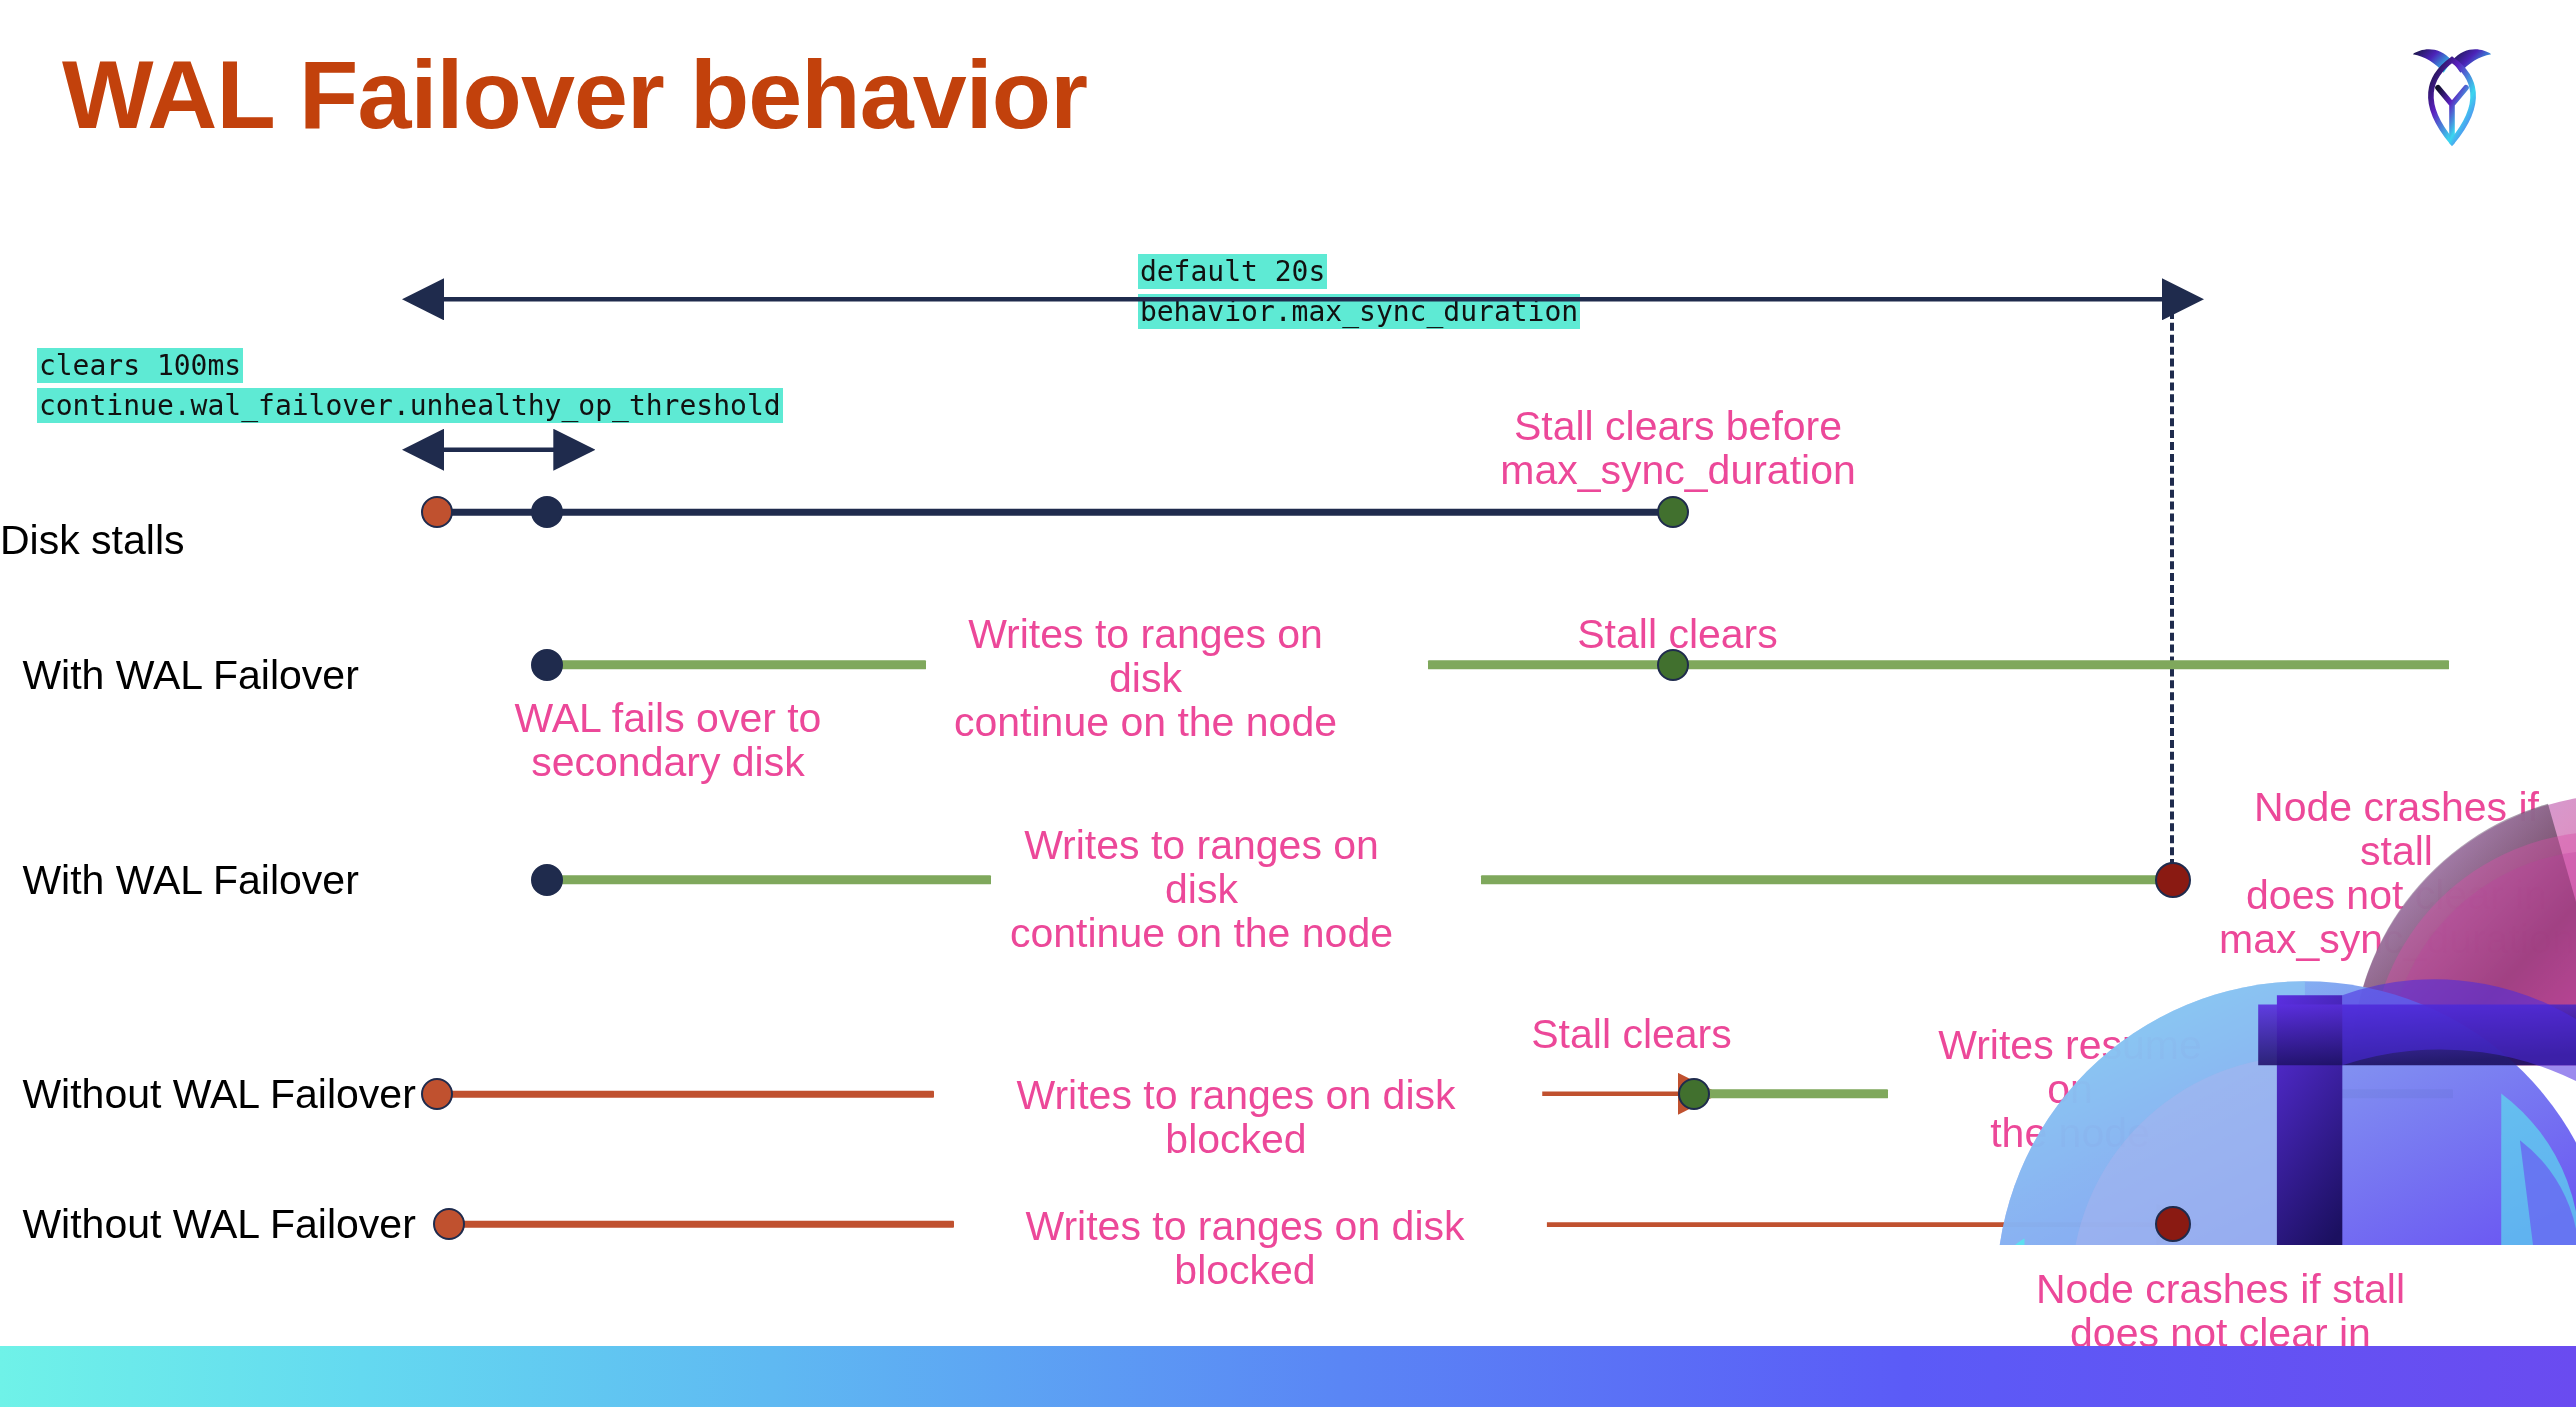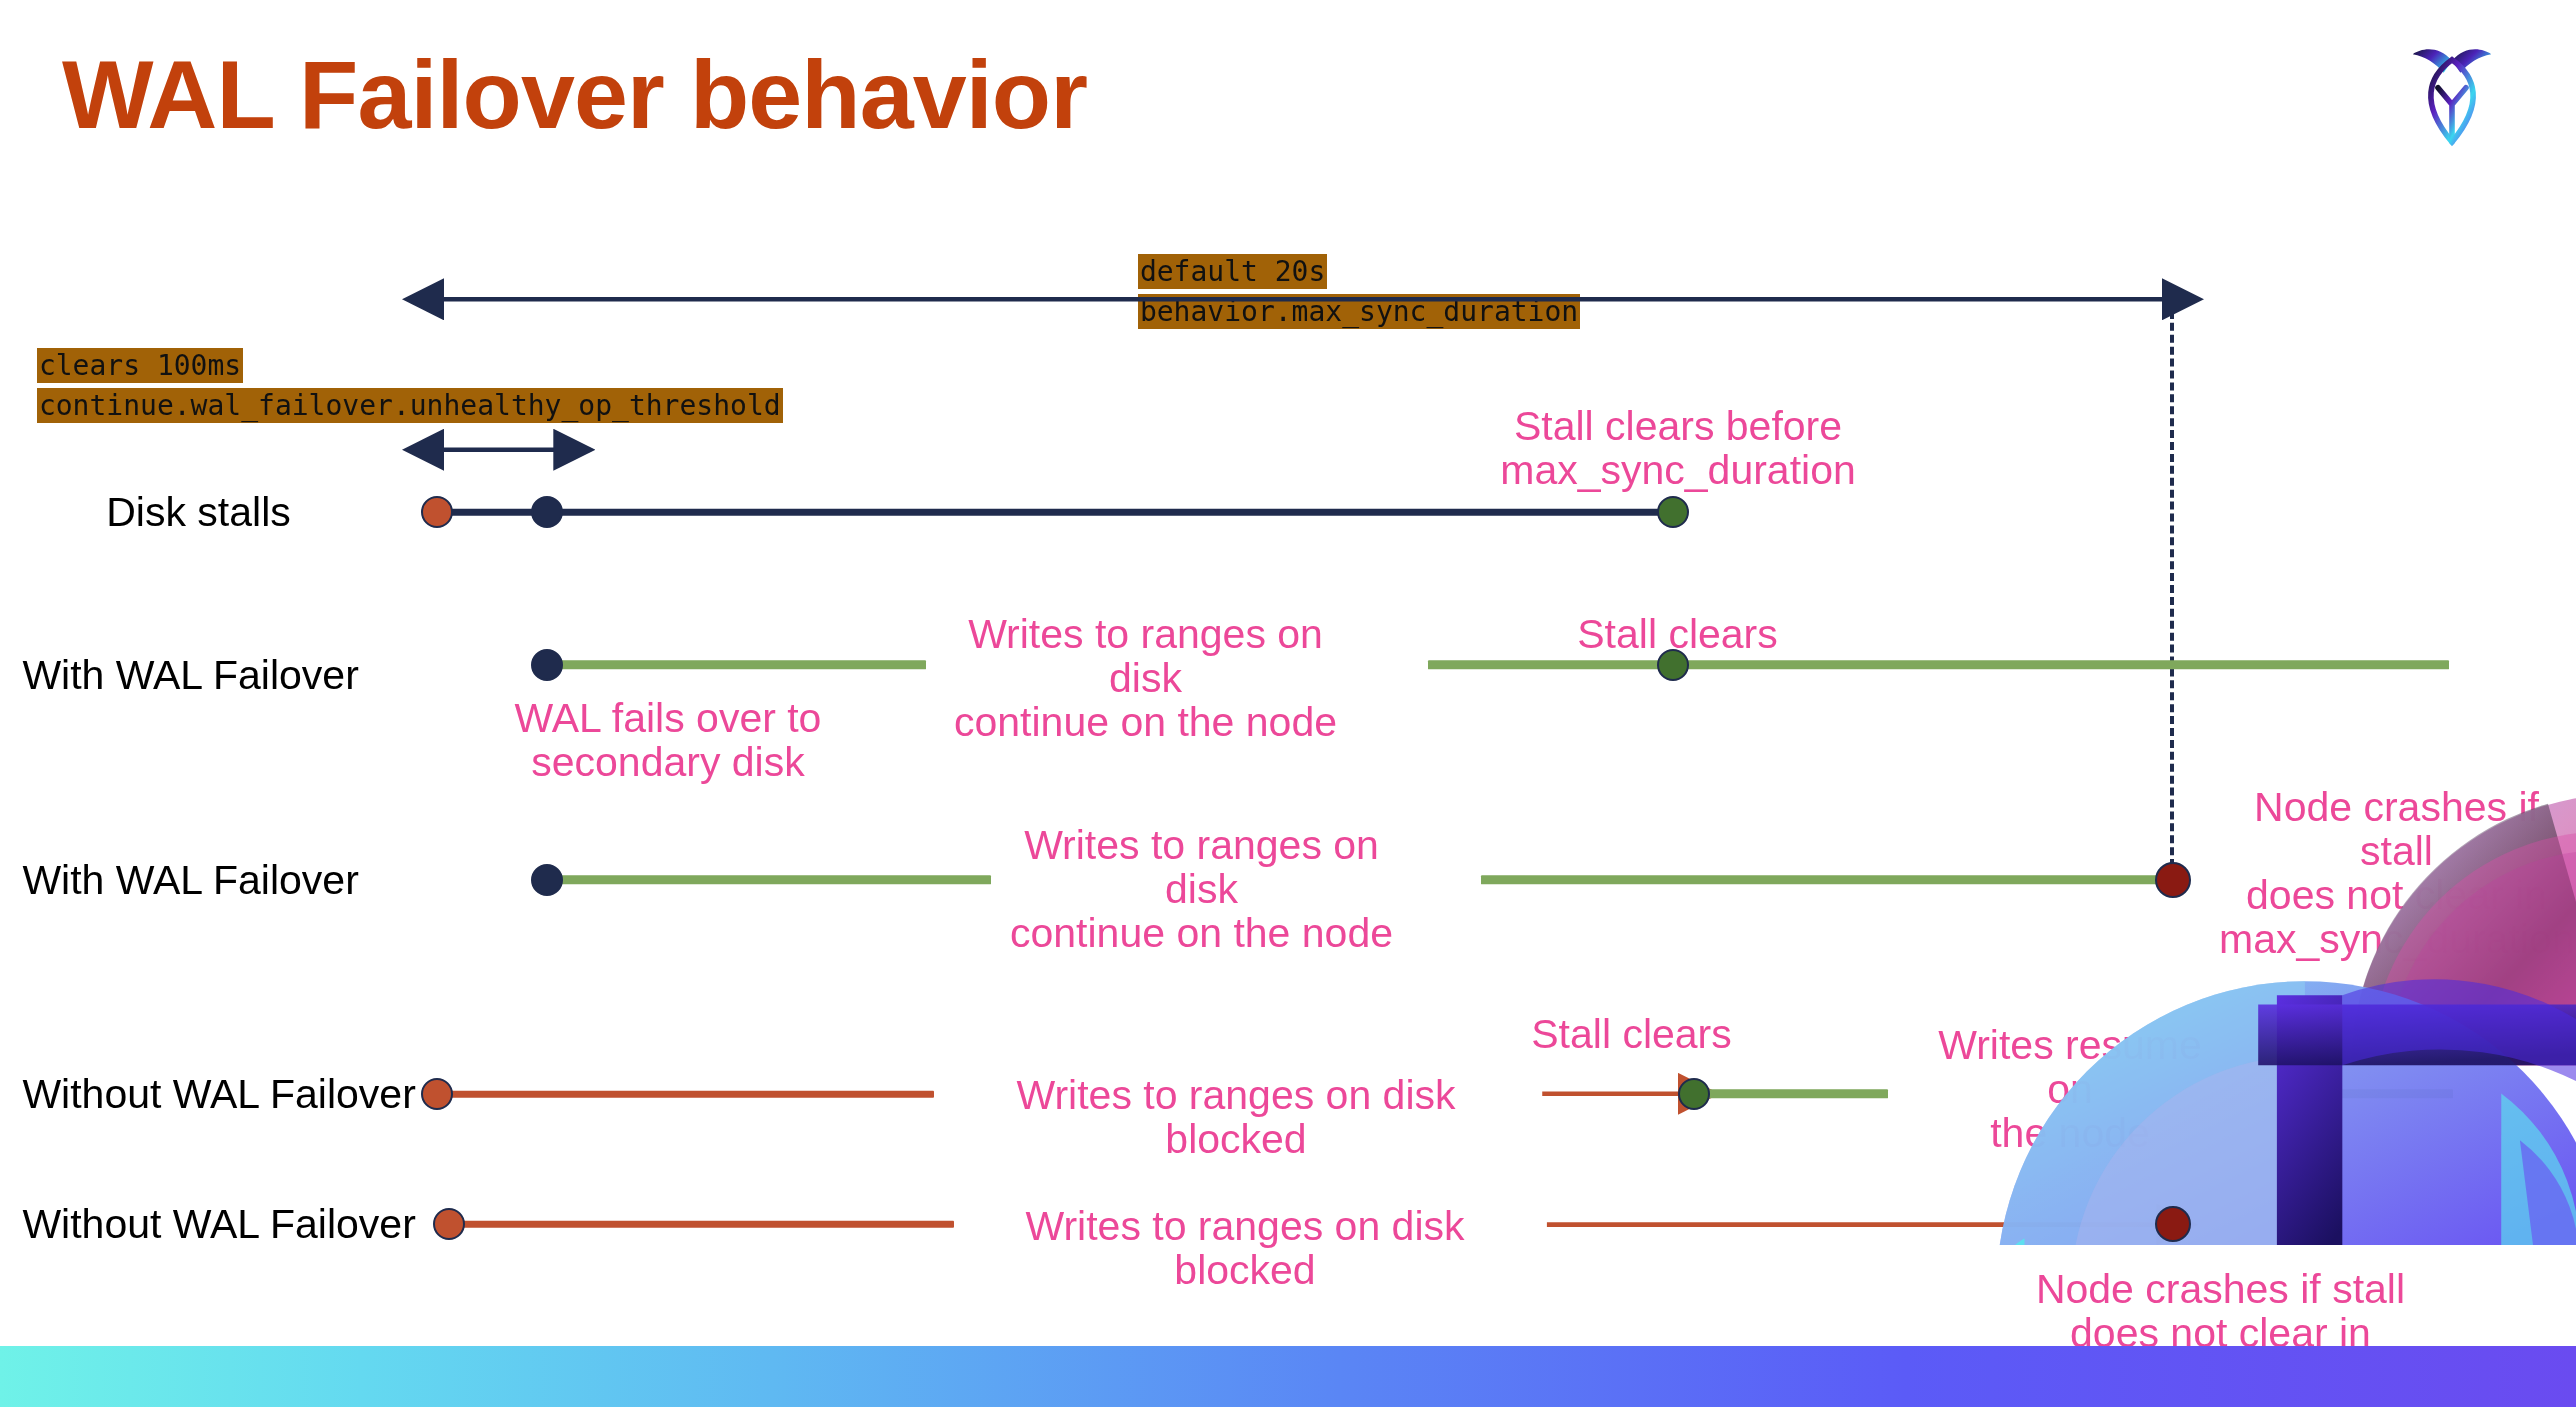--- a/index.html
+++ b/index.html
@@ -43,34 +43,35 @@
   
   .codelabel {
     position: absolute;
     font-family: "DejaVu Sans Mono", "Liberation Mono", monospace;
     font-size: 28px;
     line-height: 40px;
     color: #111111;
     white-space: nowrap;
   }
   .codelabel span {
-    background: #a16207;
+    background: #5eead4;
     padding: 0.9px 1.9px;
   }
 
   
   .rowlabel {
     position: absolute;
     font-size: 41px;
     color: #000000;
     white-space: nowrap;
     transform: translateY(-50%);
   }
   .rowlabel.r-right {
-    text-align: center;
+    text-align: left;
+    margin-top: 28px;
   }
 
   
   .annot {
     position: absolute;
     font-size: 41px;
     line-height: 44px;
     color: #ec4899;
     text-align: center;
     white-space: pre-line;

